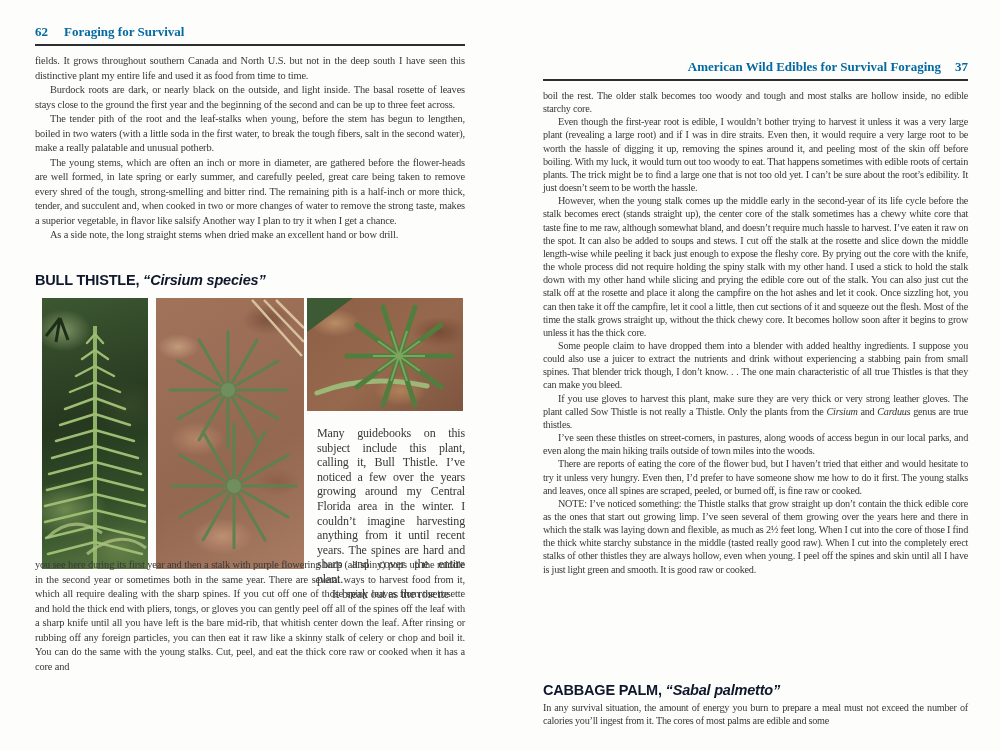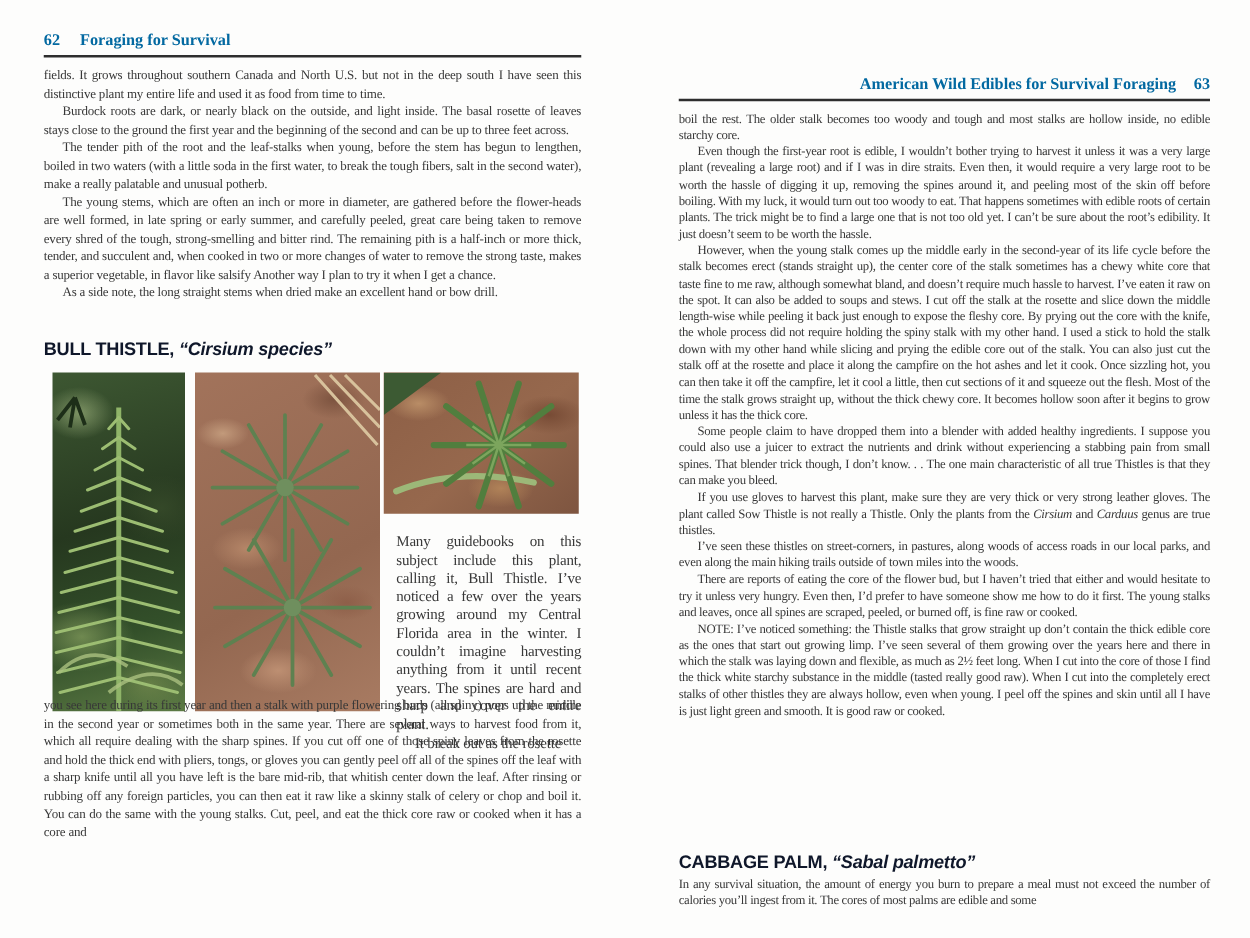--- a/index.html
+++ b/index.html
@@ -150,30 +150,30 @@
 
   <div class="body-text" id="left-body-bottom">
     <p class="para">you see here during its first year and then a stalk with purple flowering buds (all spiny) pops up the middle in the second year or sometimes both in the same year. There are several ways to harvest food from it, which all require dealing with the sharp spines. If you cut off one of those spiny leaves from the rosette and hold the thick end with pliers, tongs, or gloves you can gently peel off all of the spines off the leaf with a sharp knife until all you have left is the bare mid-rib, that whitish center down the leaf. After rinsing or rubbing off any foreign particles, you can then eat it raw like a skinny stalk of celery or chop and boil it. You can do the same with the young stalks. Cut, peel, and eat the thick core raw or cooked when it has a core and</p>
   </div>
 </div>
 
 <div class="page" id="right-page">
 
   <div class="page-header right-align">
     <span>American Wild Edibles for Survival Foraging</span>
-    <span class="page-num">63</span>
+    <span class="page-num">37</span>
   </div>
 
   <div class="body-text" id="right-body">
     <p class="para">boil the rest. The older stalk becomes too woody and tough and most stalks are hollow inside, no edible starchy core.</p>
     <p class="para indent">Even though the first-year root is edible, I wouldn’t bother trying to harvest it unless it was a very large plant (revealing a large root) and if I was in dire straits. Even then, it would require a very large root to be worth the hassle of digging it up, removing the spines around it, and peeling most of the skin off before boiling. With my luck, it would turn out too woody to eat. That happens sometimes with edible roots of certain plants. The trick might be to find a large one that is not too old yet. I can’t be sure about the root’s edibility. It just doesn’t seem to be worth the hassle.</p>
     <p class="para indent">However, when the young stalk comes up the middle early in the second-year of its life cycle before the stalk becomes erect (stands straight up), the center core of the stalk sometimes has a chewy white core that taste fine to me raw, although somewhat bland, and doesn’t require much hassle to harvest. I’ve eaten it raw on the spot. It can also be added to soups and stews. I cut off the stalk at the rosette and slice down the middle length-wise while peeling it back just enough to expose the fleshy core. By prying out the core with the knife, the whole process did not require holding the spiny stalk with my other hand. I used a stick to hold the stalk down with my other hand while slicing and prying the edible core out of the stalk. You can also just cut the stalk off at the rosette and place it along the campfire on the hot ashes and let it cook. Once sizzling hot, you can then take it off the campfire, let it cool a little, then cut sections of it and squeeze out the flesh. Most of the time the stalk grows straight up, without the thick chewy core. It becomes hollow soon after it begins to grow unless it has the thick core.</p>
     <p class="para indent">Some people claim to have dropped them into a blender with added healthy ingredients. I suppose you could also use a juicer to extract the nutrients and drink without experiencing a stabbing pain from small spines. That blender trick though, I don’t know. . . The one main characteristic of all true Thistles is that they can make you bleed.</p>
     <p class="para indent"><span>If you use gloves to harvest this plant, make sure they are very thick or very strong leather gloves. The plant called Sow Thistle is not really a Thistle. Only the plants from the </span><i>Cirsium</i><span> and </span><i>Carduus</i><span> genus are true thistles.</span></p>
-    <p class="para indent">I’ve seen these thistles on street-corners, in pastures, along woods of access roads in our local parks, and even along the main hiking trails outside of town miles into the woods.</p>
+    <p class="para indent">I’ve seen these thistles on street-corners, in pastures, along woods of access begun in our local parks, and even along the main hiking trails outside of town miles into the woods.</p>
     <p class="para indent">There are reports of eating the core of the flower bud, but I haven’t tried that either and would hesitate to try it unless very hungry. Even then, I’d prefer to have someone show me how to do it first. The young stalks and leaves, once all spines are scraped, peeled, or burned off, is fine raw or cooked.</p>
     <p class="para indent">NOTE: I’ve noticed something: the Thistle stalks that grow straight up don’t contain the thick edible core as the ones that start out growing limp. I’ve seen several of them growing over the years here and there in which the stalk was laying down and flexible, as much as 2½ feet long. When I cut into the core of those I find the thick white starchy substance in the middle (tasted really good raw). When I cut into the completely erect stalks of other thistles they are always hollow, even when young. I peel off the spines and skin until all I have is just light green and smooth. It is good raw or cooked.</p>
   </div>
 
   <h2 class="section-heading" id="right-heading">
     <span>CABBAGE PALM, </span><span class="species">“Sabal palmetto”</span>
   </h2>
 
   <div class="body-text" id="right-closing">
     <p class="para">In any survival situation, the amount of energy you burn to prepare a meal must not exceed the number of calories you’ll ingest from it. The cores of most palms are edible and some</p>

